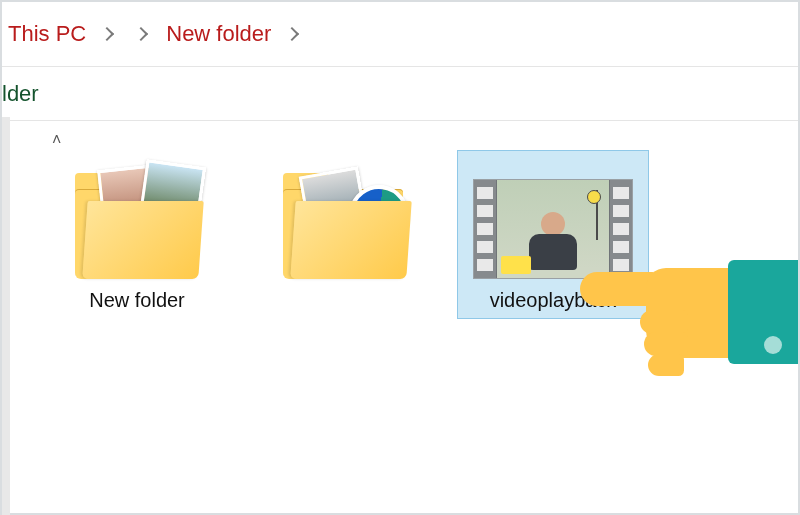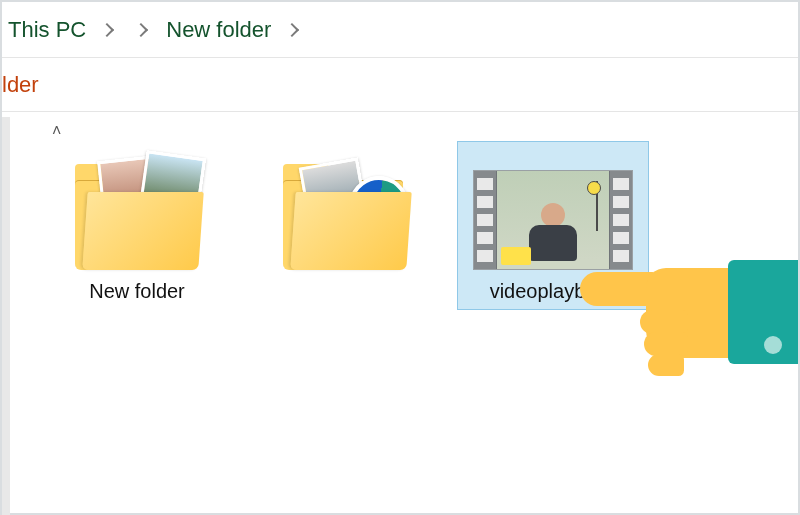--- a/index.html
+++ b/index.html
@@ -8,47 +8,47 @@
   .frame {
     position: relative;
     width: 800px;
     height: 515px;
     border: 2px solid #d9dde0;
     background: #fff;
   }
 
   
   .breadcrumb-bar {
-    height: 56px;
+    height: 65px;
     display: flex;
     align-items: center;
     padding-left: 0;
     font-size: 22px;
-    color: #14532d;
+    color: #b91c1c;
     border-bottom: 1px solid #e5e5e5;
   }
   .crumb { padding: 4px 6px; }
   .chevron {
     display: inline-block;
     width: 10px; height: 10px;
     border-right: 2px solid #7a7a7a;
     border-bottom: 2px solid #7a7a7a;
     transform: rotate(-45deg);
     margin: 0 14px 0 10px;
   }
 
   
   .secondary-bar {
     height: 54px;
     display: flex;
     align-items: center;
     border-bottom: 1px solid #e5e5e5;
     padding-left: 0;
   }
-  .secondary-label { font-size: 22px; color: #c2410c; }
+  .secondary-label { font-size: 22px; color: #14532d; }
 
   
   .content {
     position: relative;
     display: flex;
     gap: 0;
     padding-top: 30px;
     padding-left: 40px;
   }
   .scroll-caret {

